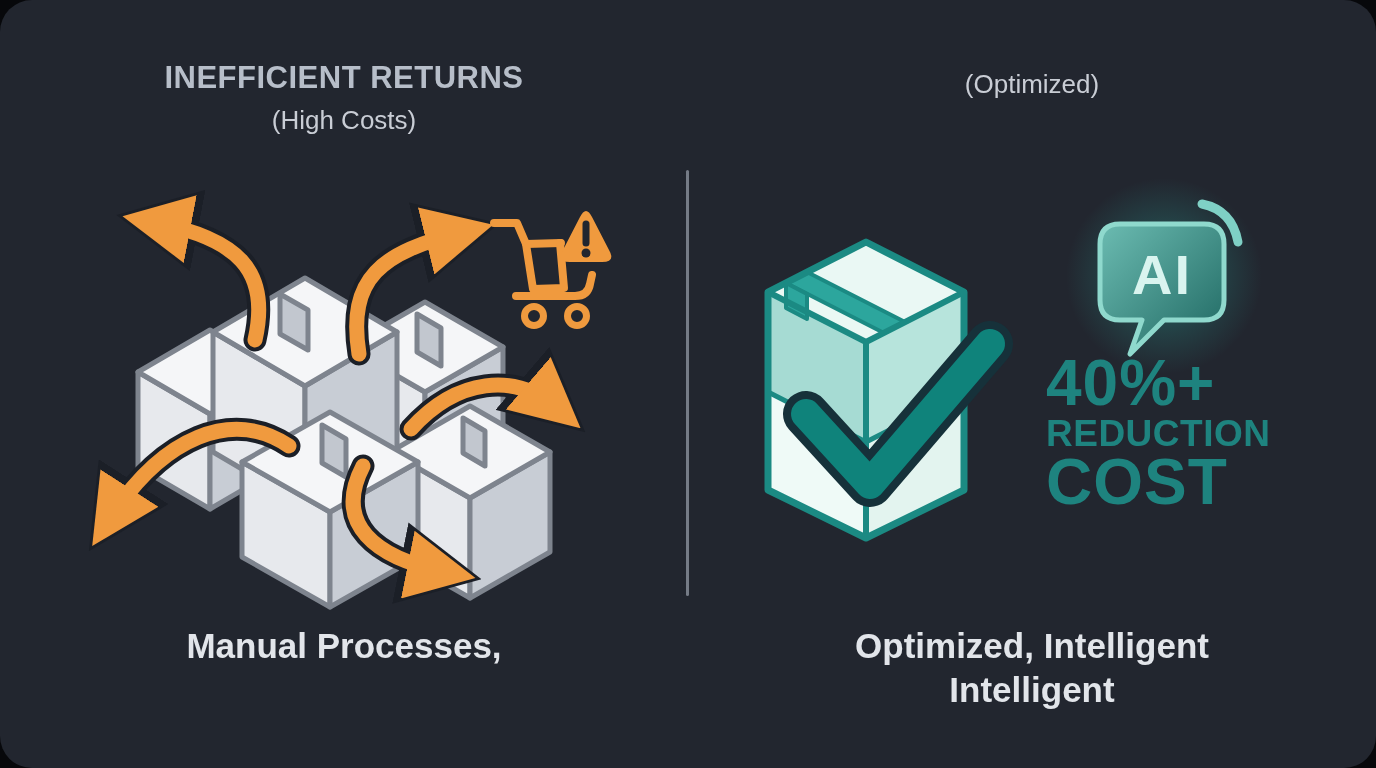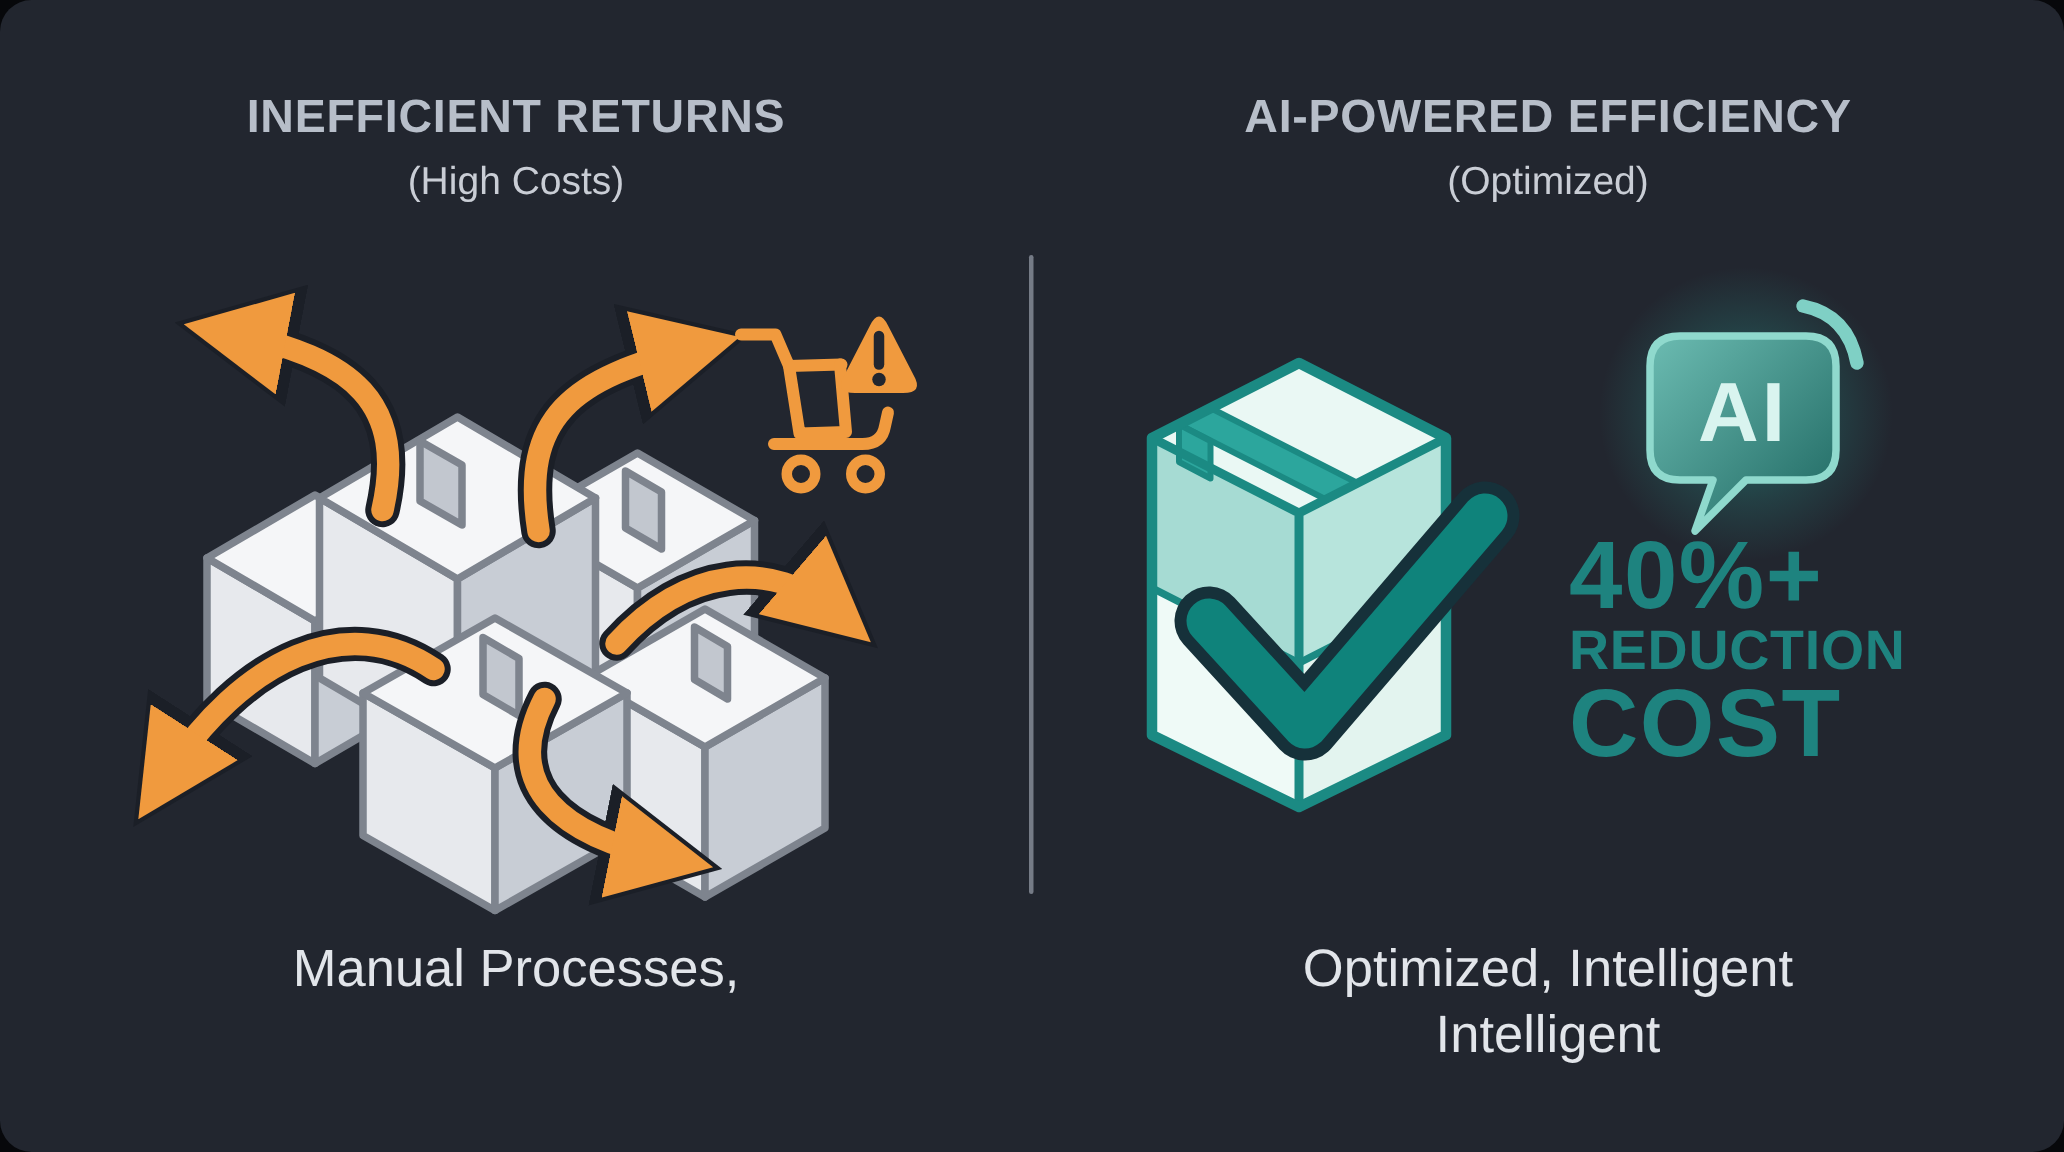--- a/index.html
+++ b/index.html
@@ -4,56 +4,55 @@
 <style>
   :root{
     --background:#07080b; --card-bg:#22262f; --title-color:#b7bec9;
     --subtitle-color:#c9cdd5; --caption-color:#e2e5ea; --divider-color:#7a808b;
     --warning-orange:#F09A3E; --success-teal:#1E837F; --teal-outline:#1b8a83;
     --box-outline:#7e848e; --arrow-outline:#1b1f27; --ai-text:#d9f4ef;
   }
   *{margin:0;padding:0;box-sizing:border-box}
   html,body{width:1376px;height:768px;background:var(--background);overflow:hidden;
     font-family:"Liberation Sans",sans-serif;}
-  .card{position:absolute;inset:0;background:var(--card-bg);border-radius:21px;}
+  .card{position:absolute;inset:0;background:var(--card-bg);border-radius:32px;}
   .panel-header{position:absolute;top:60px;text-align:center;}
   .panel-header.left{left:0;width:688px;}
   .panel-header.right{left:688px;width:688px;}
   .panel-title{font-size:31px;font-weight:700;letter-spacing:.5px;color:var(--title-color);}
   .panel-subtitle{margin-top:9px;font-size:26px;font-weight:400;color:var(--subtitle-color);}
   .divider{position:absolute;left:686px;top:170px;width:3px;height:426px;
     background:var(--divider-color);border-radius:2px;opacity:.95;}
   .illus{position:absolute;}
   #left-illus{left:75px;top:182px;width:570px;height:432px;}
   #right-box{left:742px;top:208px;width:320px;height:390px;}
   #ai-bubble{left:1062px;top:178px;width:225px;height:220px;}
   .save-block{position:absolute;left:1046px;top:356px;width:250px;color:var(--success-teal);}
   .save-line{font-size:64px;line-height:55px;font-weight:800;letter-spacing:1px;}
   .save-line.small{font-size:37px;line-height:42px;letter-spacing:.5px;margin-top:2px;}
   .caption{position:absolute;top:624px;text-align:center;color:var(--caption-color);
-    font-size:35px;line-height:44px;font-weight:400;}
+    font-size:35px;line-height:44px;font-weight:700;}
   .caption.left{left:0;width:688px;}
   .caption.right{left:688px;width:688px;}
   .arrow-outline{stroke:var(--arrow-outline);stroke-width:23;fill:none;stroke-linecap:round;}
   .arrow-main{stroke:var(--warning-orange);stroke-width:15;fill:none;stroke-linecap:round;}
   .boxface{stroke:var(--box-outline);stroke-width:5;stroke-linejoin:round;}
   .cart-stroke{stroke:var(--warning-orange);fill:none;stroke-linecap:round;stroke-linejoin:round;}
 </style>
 </head>
 <body>
 
 <div class="card">
 
   <header class="panel-header left">
     <div class="panel-title">INEFFICIENT RETURNS</div>
     <div class="panel-subtitle">(High Costs)</div>
   </header>
 
   <header class="panel-header right">
-    <div class="panel-title">AI-POWERED EFFICIENCY</div>
     <div class="panel-subtitle">(Optimized)</div>
   </header>
 
   <div class="divider"></div>
 
   <svg id="left-illus" class="illus" viewBox="0 0 570 432">
     <defs>
       <marker id="md" viewBox="0 0 10 10" refX="5.5" refY="5" markerWidth="3.6" markerHeight="3.6" orient="auto">
         <path d="M0 0 L10 5 L0 10 z" fill="#1b1f27"></path>
       </marker>

